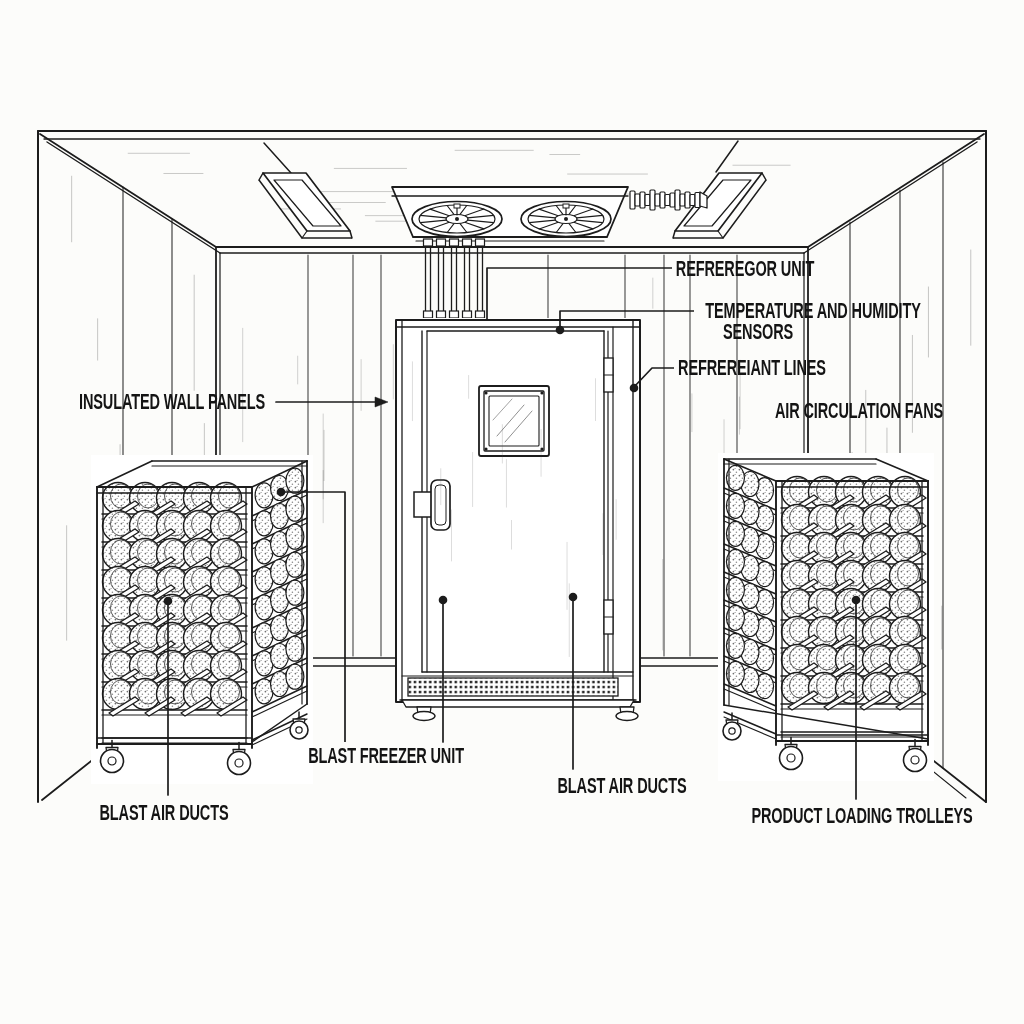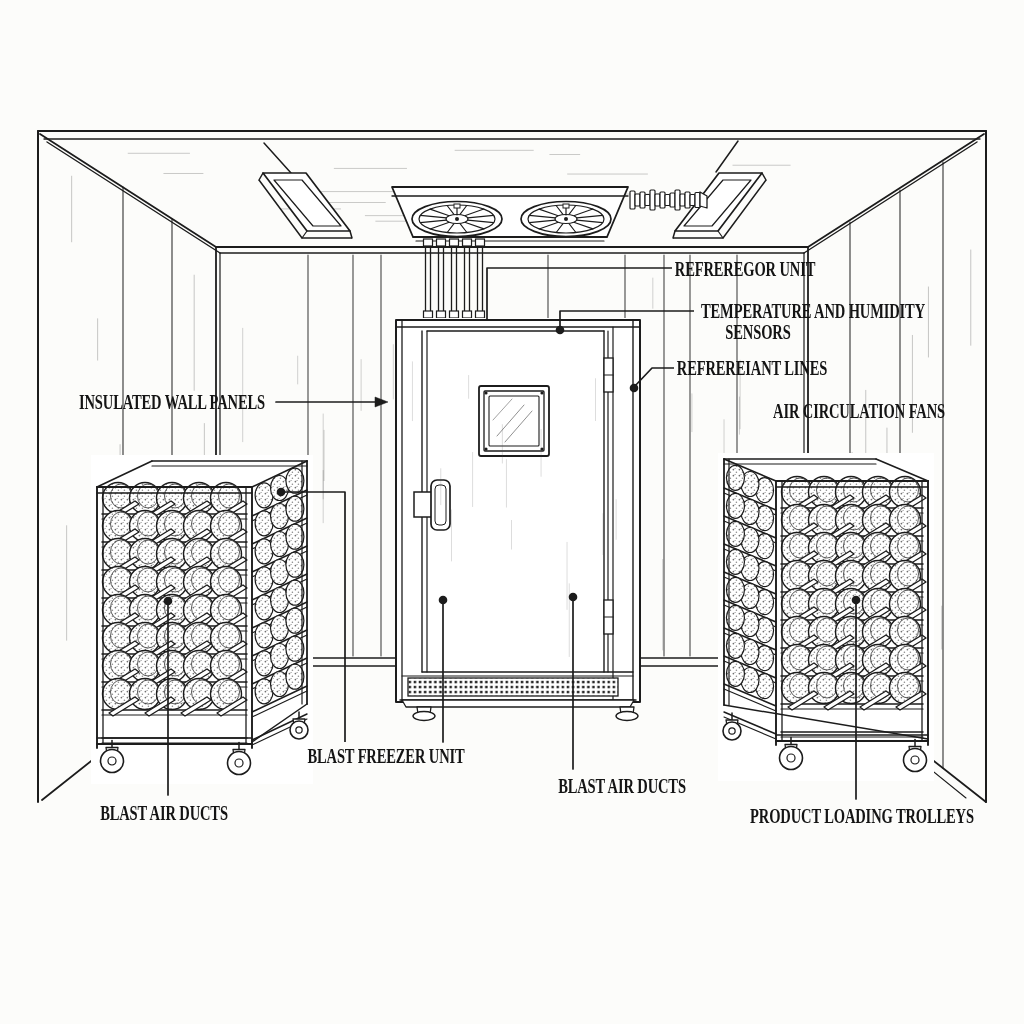--- a/index.html
+++ b/index.html
@@ -1,19 +1,19 @@
 <!DOCTYPE html>
 <html><head>
 <meta charset="utf-8">
 <style>
   html,body{margin:0;padding:0;background:#e8e8e8;}
   #stage{
     position:relative;width:1024px;height:1024px;margin:0 auto;
     background:#fcfcfa;overflow:hidden;
-    font-family:Liberation Serif, serif;
+    font-family:Liberation Sans, sans-serif;
   }
   #art{position:absolute;left:0;top:0;}
   .lbl{
     position:absolute;white-space:nowrap;
     font-weight:700;font-size:22px;letter-spacing:-0.2px;color:#141414;
     transform:translate(-50%,-50%) scaleX(.66);
   }
 </style>
 </head>
 <body>

